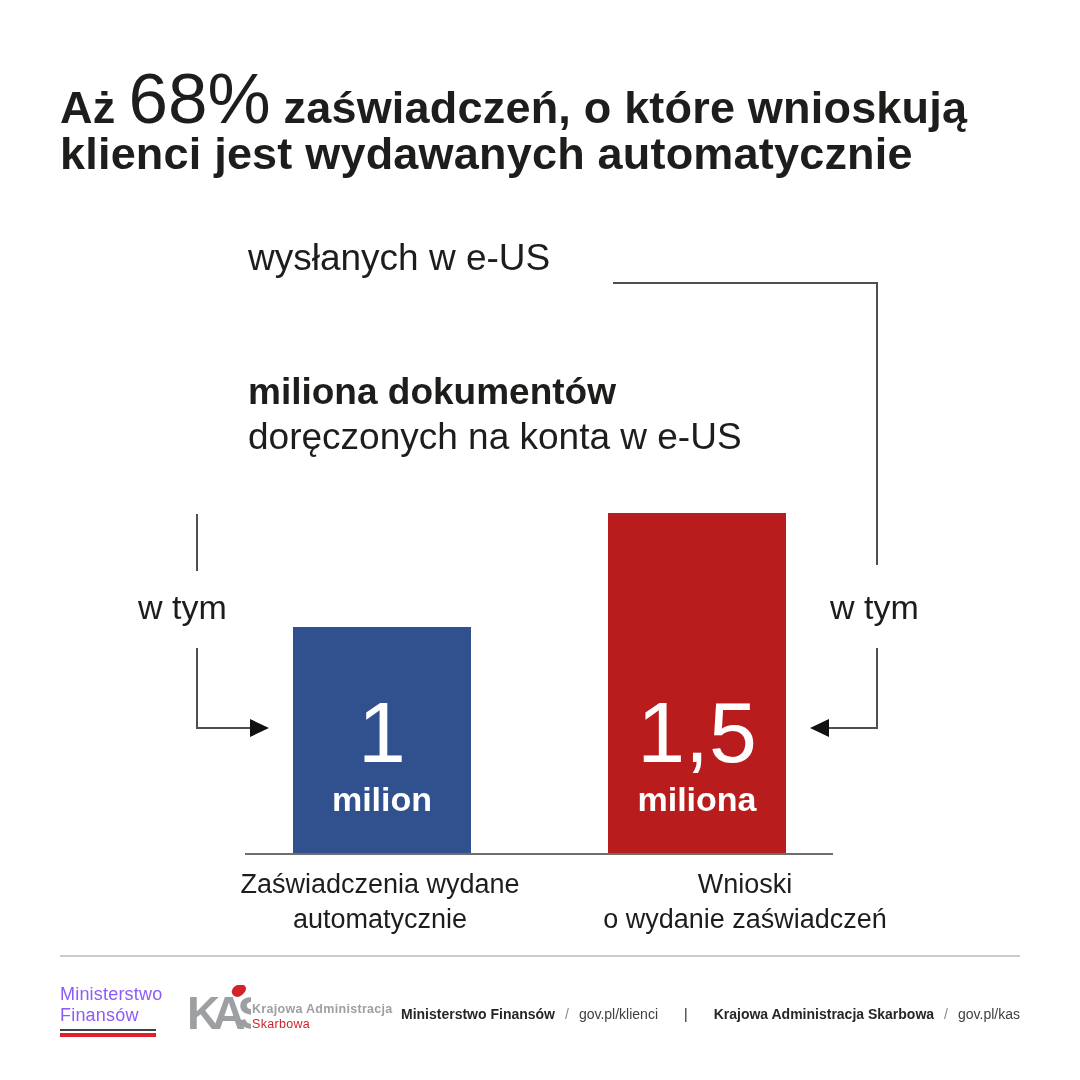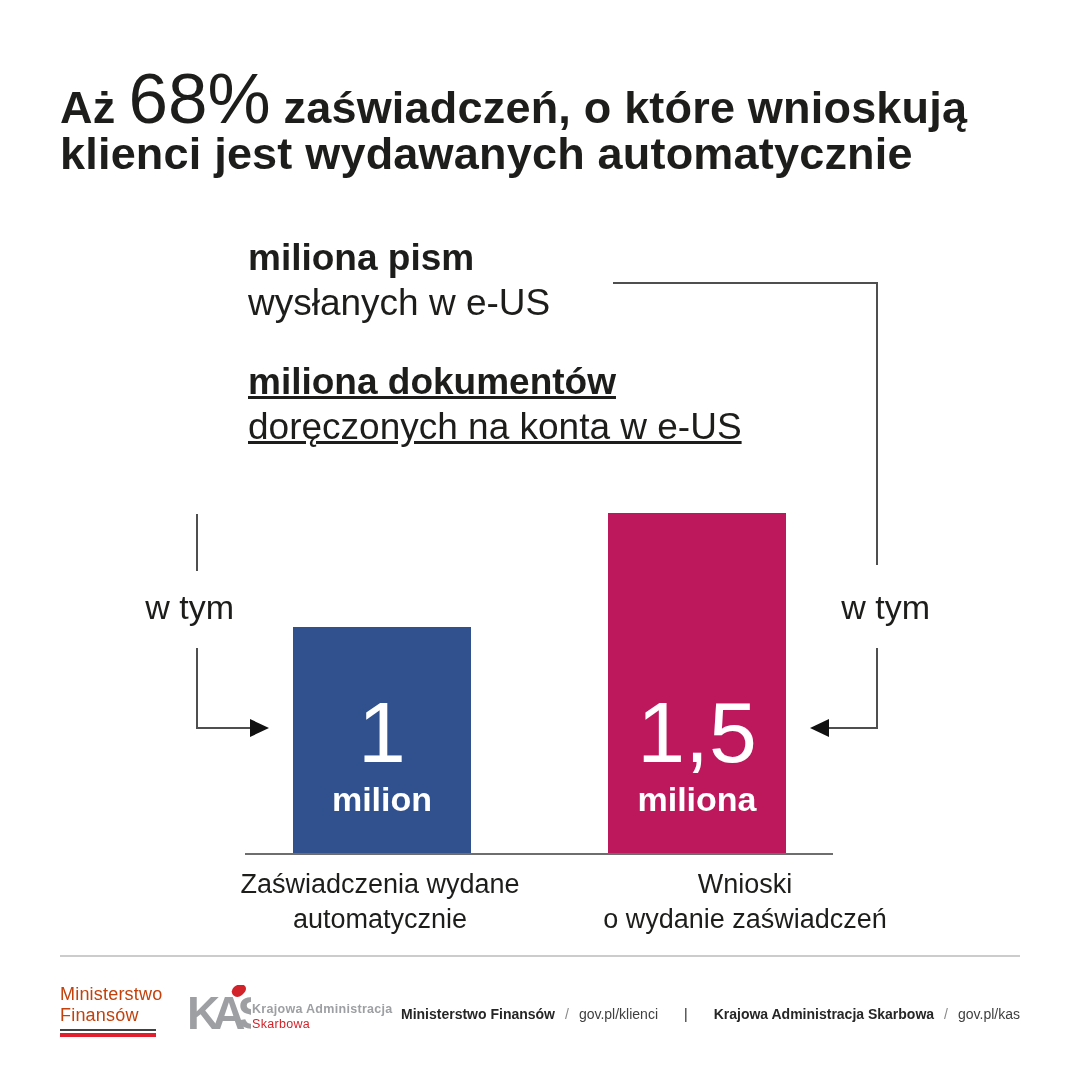--- a/index.html
+++ b/index.html
@@ -29,21 +29,21 @@
     position:absolute; left:62px;
     font-size:101px; font-weight:300; line-height:1; letter-spacing:-1px;
   }
   .stat-num.n1 { top:226px; }
   .stat-num.n2 { top:372px; }
   .stat-text {
     position:absolute; left:248px;
     font-size:37px; line-height:45px; font-weight:400;
   }
   .stat-text.t1 { top:235px; }
-  .stat-text.t2 { top:359px;text-decoration:underline; }
+  .stat-text.t2 { top:369px; }
   .stat-text .b { font-weight:700; }
 
   
   .cline { position:absolute; background:#4f4f4f; }
   .v { width:2px; }
   .h { height:2px; }
   .seg-l-top   { left:196px; top:514px; height:57px; }
   .seg-l-bot   { left:196px; top:648px; height:80px; }
   .seg-l-horiz { left:196px; top:727px; width:55px; }
   .seg-r-horiz-top { left:613px; top:282px; width:265px; }
@@ -56,21 +56,21 @@
     border-top:9px solid transparent; border-bottom:9px solid transparent;
     border-left:19px solid #111111;
   }
   .arrow-left {
     left:810px; top:719px;
     border-top:9px solid transparent; border-bottom:9px solid transparent;
     border-right:19px solid #111111;
   }
   .wtym {
     position:absolute; top:587px; font-size:34px; font-weight:400;
-    text-align:right; line-height:1.2;
+    text-align:left; line-height:1.2;
   }
   .wtym-left  { left:138px; width:96px; }
   .wtym-right { left:830px; width:100px; }
 
   
   .bar {
     position:absolute; bottom:226px; width:178px;
     display:flex; flex-direction:column; justify-content:flex-end; align-items:center;
     padding-bottom:34px; color:#ffffff;
   }
@@ -90,21 +90,21 @@
   .bar-label.left  { left:215px; }
   .bar-label.right { left:580px; }
 
   
   .divider {
     position:absolute; left:60px; top:955px; width:960px; height:2px;
     background:#cccccc;
   }
   .mf-logo {
     position:absolute; left:60px; top:984px;
-    font-size:18px; line-height:21px; color:#c2410c; letter-spacing:.2px;
+    font-size:18px; line-height:21px; color:#8b5cf6; letter-spacing:.2px;
   }
   .mf-line-dark { position:absolute; left:60px; top:1029px; width:96px; height:2px; background:#414042; }
   .mf-line-red  { position:absolute; left:60px; top:1033px; width:96px; height:4px; background:#e01e2d; }
 
   .kas-monogram {
     position:absolute; left:187px; top:985px; width:64px; height:56px;
   }
   .kas-text { position:absolute; left:252px; top:1002px; font-size:12.5px; line-height:15px; }
   .kas-text .l1 { color:#9d9fa2; letter-spacing:.3px;font-weight:bold; }
   .kas-text .l2 { color:#d2232a; letter-spacing:.3px; }
@@ -124,21 +124,20 @@
 <div class="page">
 
   <div class="title-line1">
     <span>Aż</span>
     <span class="big">68%</span>
     <span>zaświadczeń, o które wnioskują</span>
   </div>
   <div class="title-line2">klienci jest wydawanych automatycznie</div>
 
   <div class="stat-text t1">
-    <div class="b">miliona pism</div>
     <div>wysłanych w e-US</div>
   </div>
 
   <div class="stat-text t2">
     <div class="b">miliona dokumentów</div>
     <div>doręczonych na konta w e-US</div>
   </div>
 
   <div class="cline v seg-l-top"></div>
   <div class="wtym wtym-left">w tym</div>
@@ -150,21 +149,21 @@
   <div class="cline v seg-r-vert-top"></div>
   <div class="wtym wtym-right">w tym</div>
   <div class="cline v seg-r-bot"></div>
   <div class="cline h seg-r-horiz"></div>
   <div class="arrowhead arrow-left"></div>
 
   <div class="bar bar-left" style="height: 227px; background: rgb(48, 81, 142);">
     <div class="bar-value">1</div>
     <div class="bar-unit">milion</div>
   </div>
-  <div class="bar bar-right" style="height: 341px; background: #be185d;">
+  <div class="bar bar-right" style="height: 341px; background: #b91c1c;">
     <div class="bar-value">1,5</div>
     <div class="bar-unit">miliona</div>
   </div>
 
   <div class="baseline"></div>
 
   <div class="bar-label left">
     <div>Zaświadczenia wydane</div>
     <div>automatycznie</div>
   </div>

